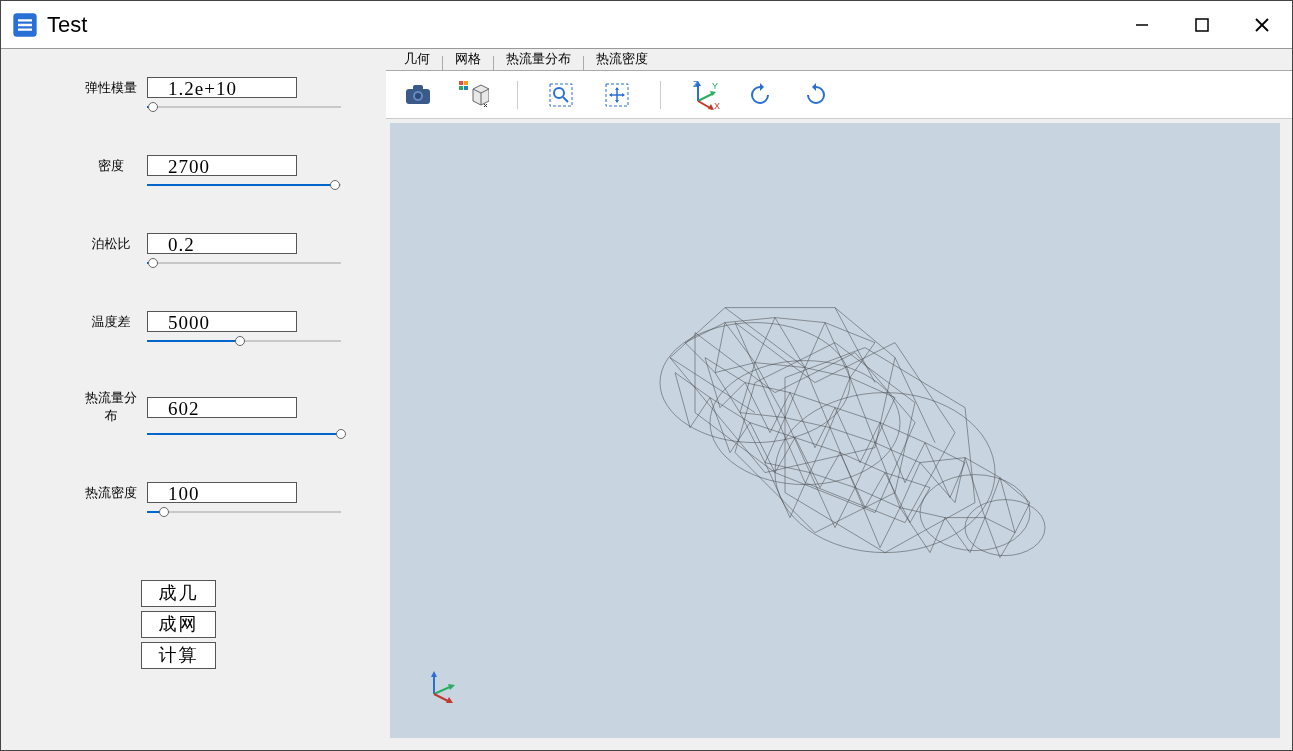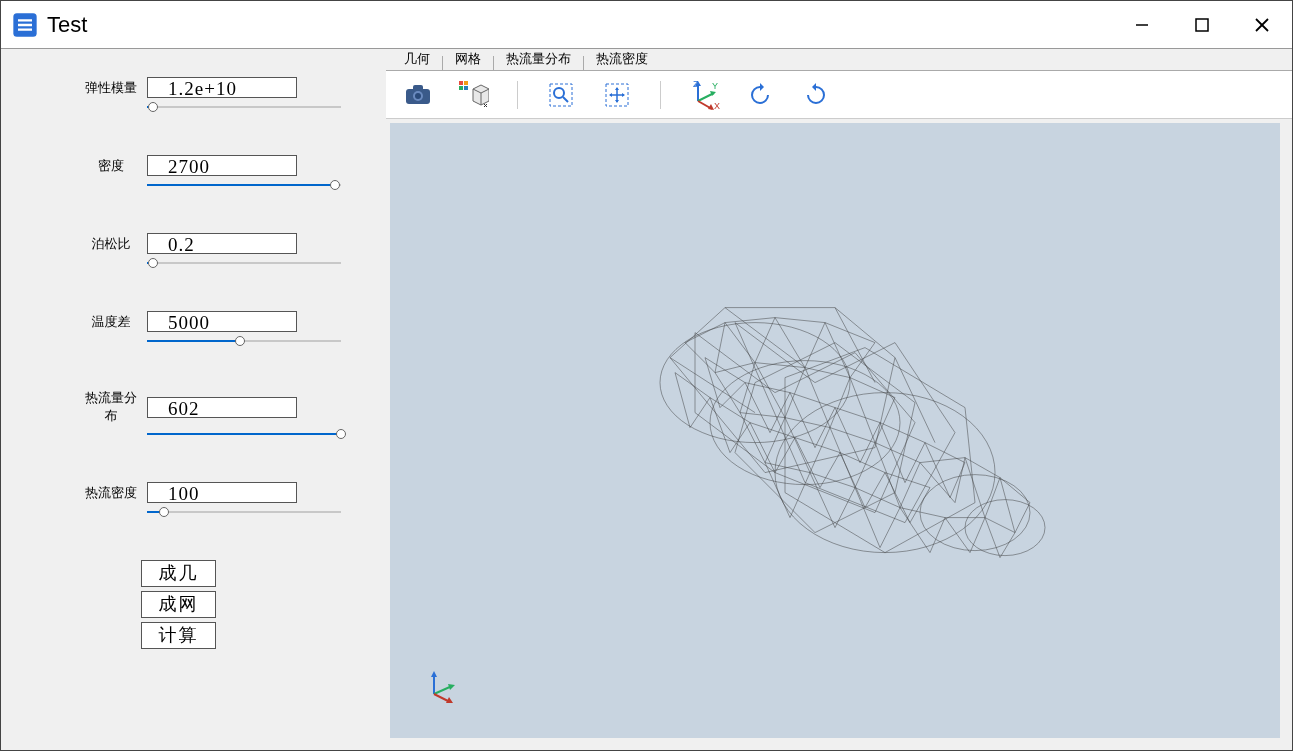--- a/index.html
+++ b/index.html
@@ -19,21 +19,21 @@
 .sidebar { width:385px; background:#f0f0f0; padding:28px 60px 0 80px; display:flex; flex-direction:column; }
 .param { margin-bottom:42px; }
 .param-row { display:flex; align-items:center; }
 .param-label { width:60px; font-size:13px; color:#000; text-align:center; margin-right:6px; }
 .param-input { width:150px; height:21px; border:1px solid #555; background:#fff; font-family:"Times New Roman",serif; font-size:19px; padding:0 20px; letter-spacing:1px; overflow:hidden; white-space:nowrap; }
 .slider { position:relative; height:12px; margin-top:3px; margin-left:66px; width:194px; }
 .slider-track { position:absolute; top:5px; left:0; right:0; height:2px; background:#c8c8c8; }
 .slider-fill  { position:absolute; top:5px; left:0; height:2px; background:#0066cc; }
 .slider-thumb { position:absolute; top:1px; width:10px; height:10px; border-radius:50%; background:#fff; border:1px solid #666; transform:translateX(-5px); }
 
-.btn-stack { margin-left:60px; }
+.btn-stack { margin-top:20px; margin-left:60px; }
 .btn { width:75px; height:27px; border:1px solid #555; background:#fff; font-family:"SimSun",serif; font-size:18px; margin-bottom:4px; text-align:center; line-height:25px; letter-spacing:2px; overflow:hidden; white-space:nowrap; cursor:default; }
 
 
 .main { flex:1; display:flex; flex-direction:column; background:#f0f0f0; }
 .tabs { height:22px; display:flex; align-items:flex-end; padding-left:6px; border-bottom:1px solid #aaa; font-size:13px; }
 .tab { padding:0 12px; height:22px; line-height:22px; cursor:default; }
 .tab-sep { width:1px; height:14px; background:#aaa; }
 .toolbar { height:48px; background:#fff; border-bottom:1px solid #ccc; display:flex; align-items:center; padding:0 15px; gap:22px; }
 .tb-btn { width:34px; height:34px; display:flex; align-items:center; justify-content:center; cursor:default; }
 .tb-sep { width:1px; height:28px; background:#ccc; margin:0 4px; }

